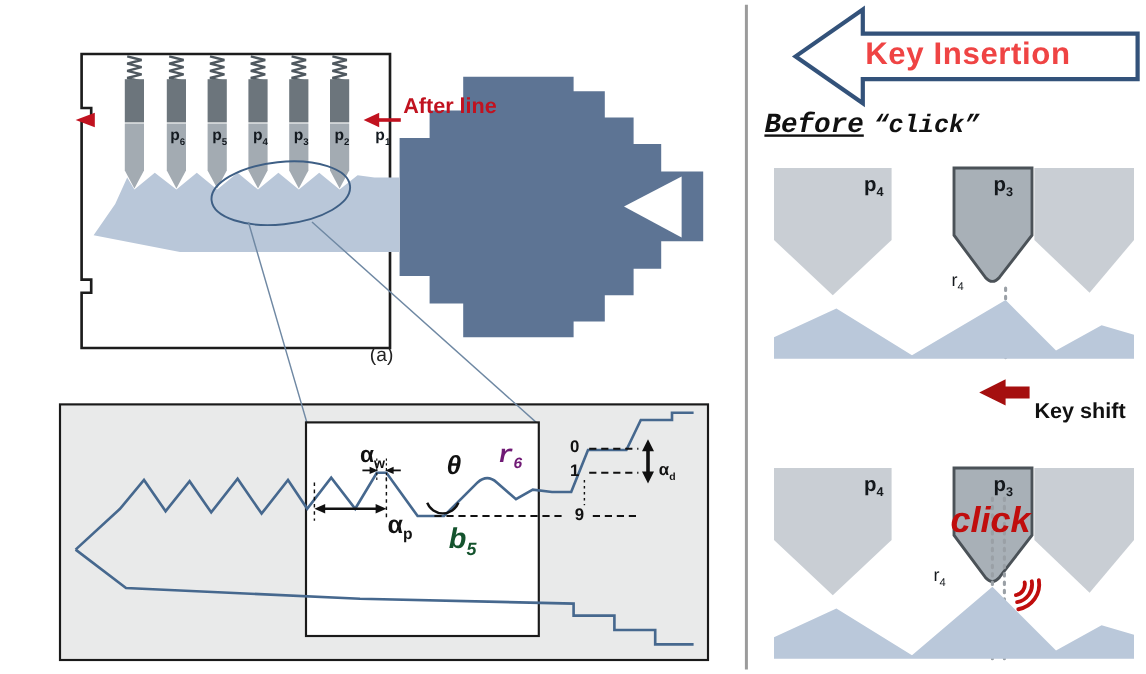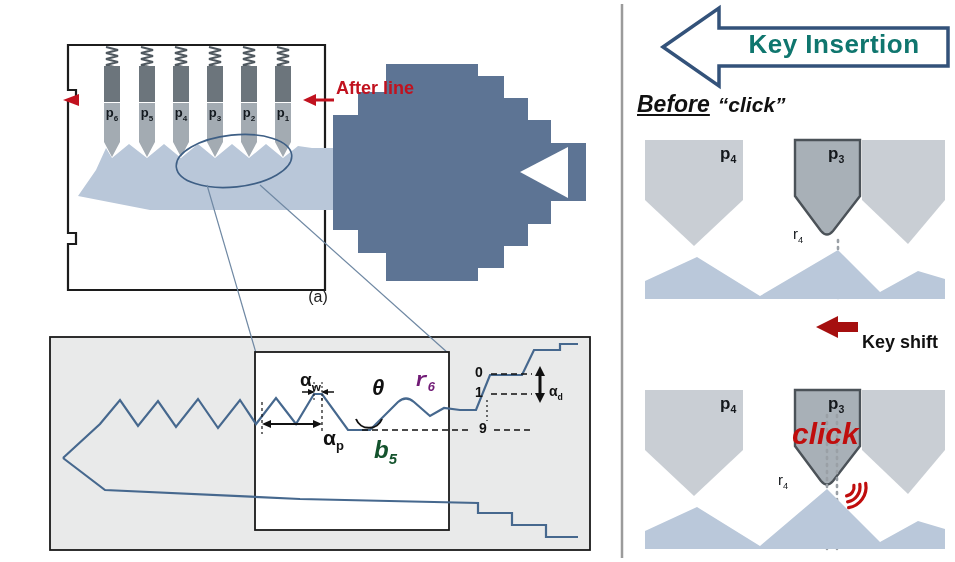--- a/index.html
+++ b/index.html
@@ -3,35 +3,35 @@
 <meta charset="utf-8">
 <style>
   html,body{margin:0;padding:0;background:#fff;}
   #canvas{position:relative;width:955px;height:562px;background:#fff;overflow:hidden;
           font-family:"Liberation Sans",sans-serif;}
   #draw{position:absolute;left:0;top:0;z-index:1;}
   .lab{position:absolute;z-index:2;color:#111;white-space:nowrap;
        font-family:"Liberation Sans",sans-serif;line-height:1.05;}
   .center{transform:translateX(-50%);}
   sub{font-size:0.62em;}
-  .pinlab{top:106px;font-size:13px;font-weight:bold;color:#141a20;}
+  .pinlab{top:106px;font-size:13px;font-weight:bold;color:#141a20;margin-left:36px;}
   .shear{left:336px;top:79px;font-size:18px;font-weight:bold;color:#c1121f;}
   .cap-a{left:318px;top:289px;font-size:16px;color:#222;}
   .aw{left:300px;top:370px;font-size:19px;font-weight:bold;text-align:center;}
   .th{left:372px;top:376px;font-size:22px;font-weight:bold;font-style:italic;}
   .r6{left:415px;top:370px;font-size:21px;font-weight:bold;font-style:italic;color:#701a75;font-family:Liberation Mono, monospace;}
   .ap{left:283px;top:427px;font-size:21px;font-weight:bold;margin-left:40px;}
   .b5{left:374px;top:437px;font-size:24px;font-weight:bold;font-style:italic;color:#14532d;}
   .d0{left:475px;top:365px;font-size:14px;font-weight:bold;}
   .d1{left:475px;top:385px;font-size:14px;font-weight:bold;}
   .d9{left:477px;top:421px;font-size:14px;font-weight:bold;background:#e9eaea;padding:0 2px;}
   .ad{left:549px;top:384px;font-size:14px;font-weight:bold;}
-  .title{left:721px;top:31px;width:226px;text-align:center;font-size:26px;font-weight:800;
-         letter-spacing:0.5px;color:#0f766e;}
-  .heading{font-size:23px;}
+  .title{left:721px;top:31px;width:226px;text-align:left;font-size:26px;font-weight:800;
+         letter-spacing:0.5px;color:#ef4444;}
+  .heading{font-size:23px;font-family:Liberation Mono, monospace;}
   .hword{font-style:italic;font-weight:bold;text-decoration:underline;}
   .hquote{font-style:italic;font-weight:600;margin-left:8px;font-size:21px;}
   .keyshift{left:862px;top:316px;font-size:18px;font-weight:bold;margin-top:17px;}
   .click{left:792px;top:418px;font-size:30px;font-weight:bold;font-style:italic;color:#c00d0d;}
   .ppanel{font-size:17px;font-weight:600;color:#14181c;}
   .r4lab{font-size:15px;color:#14181c;}
 </style>
 </head>
 <body>
 

